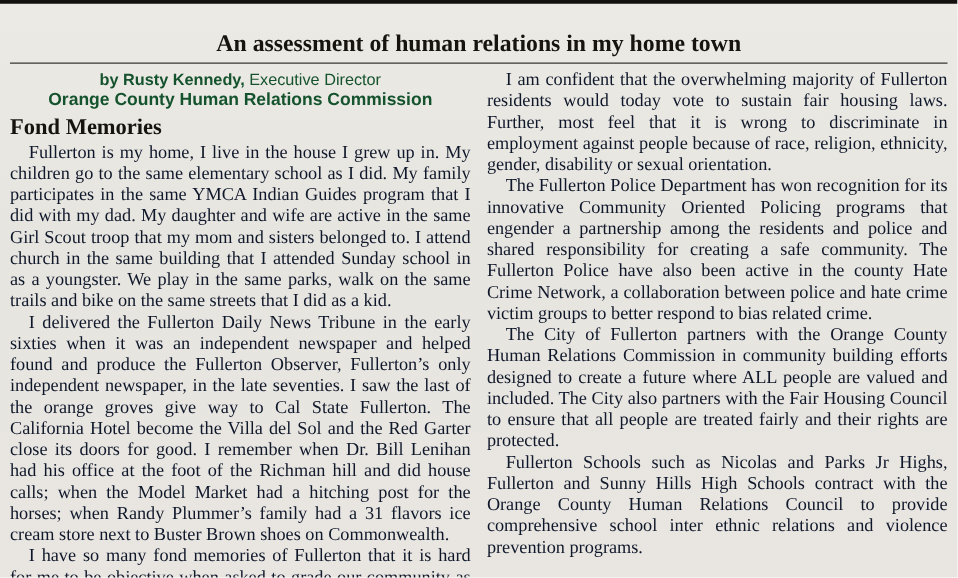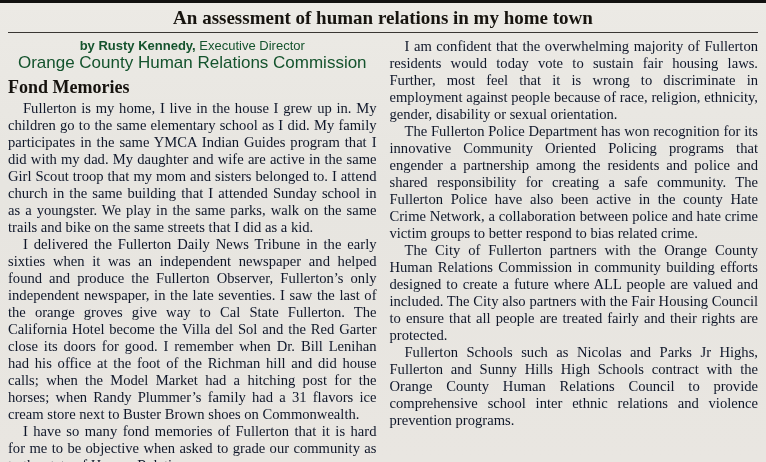--- a/index.html
+++ b/index.html
@@ -22,21 +22,21 @@
     font-weight: bold;
     font-size: 41px;
     line-height: 1.02;
     letter-spacing: -0.5px;
     color: #141210;
   }
   .article-subtitle {
     text-align: center;
     font-weight: bold;
     font-size: 19px;
-    margin-top: 0;
+    margin-top: 18px;
     color: #17140f;
   }
   .divider-rule {
     border: none;
     border-top: 1.6px solid #3a3733;
     margin-top: 3px;
     width: 100%;
   }
   .columns {
     display: flex;
@@ -46,21 +46,21 @@
   .col { flex: 1; min-width: 0; }
   .byline {
     text-align: center;
     font-family: "Liberation Sans", sans-serif;
     font-size: 13px;
     line-height: 1.16;
     color: #14532d;
     margin-bottom: 3px;
   }
   .byline .author { font-weight: bold; }
-  .byline .org { font-size: 17px; display: block; }
+  .byline .org { font-size: 14px; display: block; font-weight: bold; }
   .section-heading {
     text-align: left;
     font-weight: bold;
     font-size: 18px;
     margin: 4px 0 2px;
     color: #16130f;
   }
   p.body-para {
     font-size: 14.6px;
     line-height: 17px;

